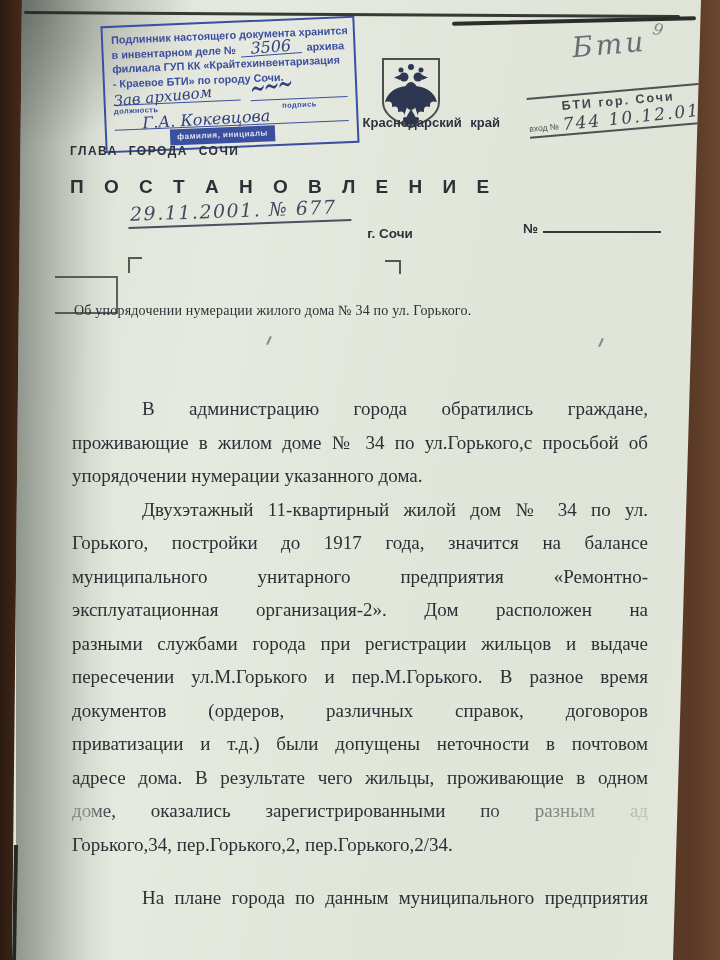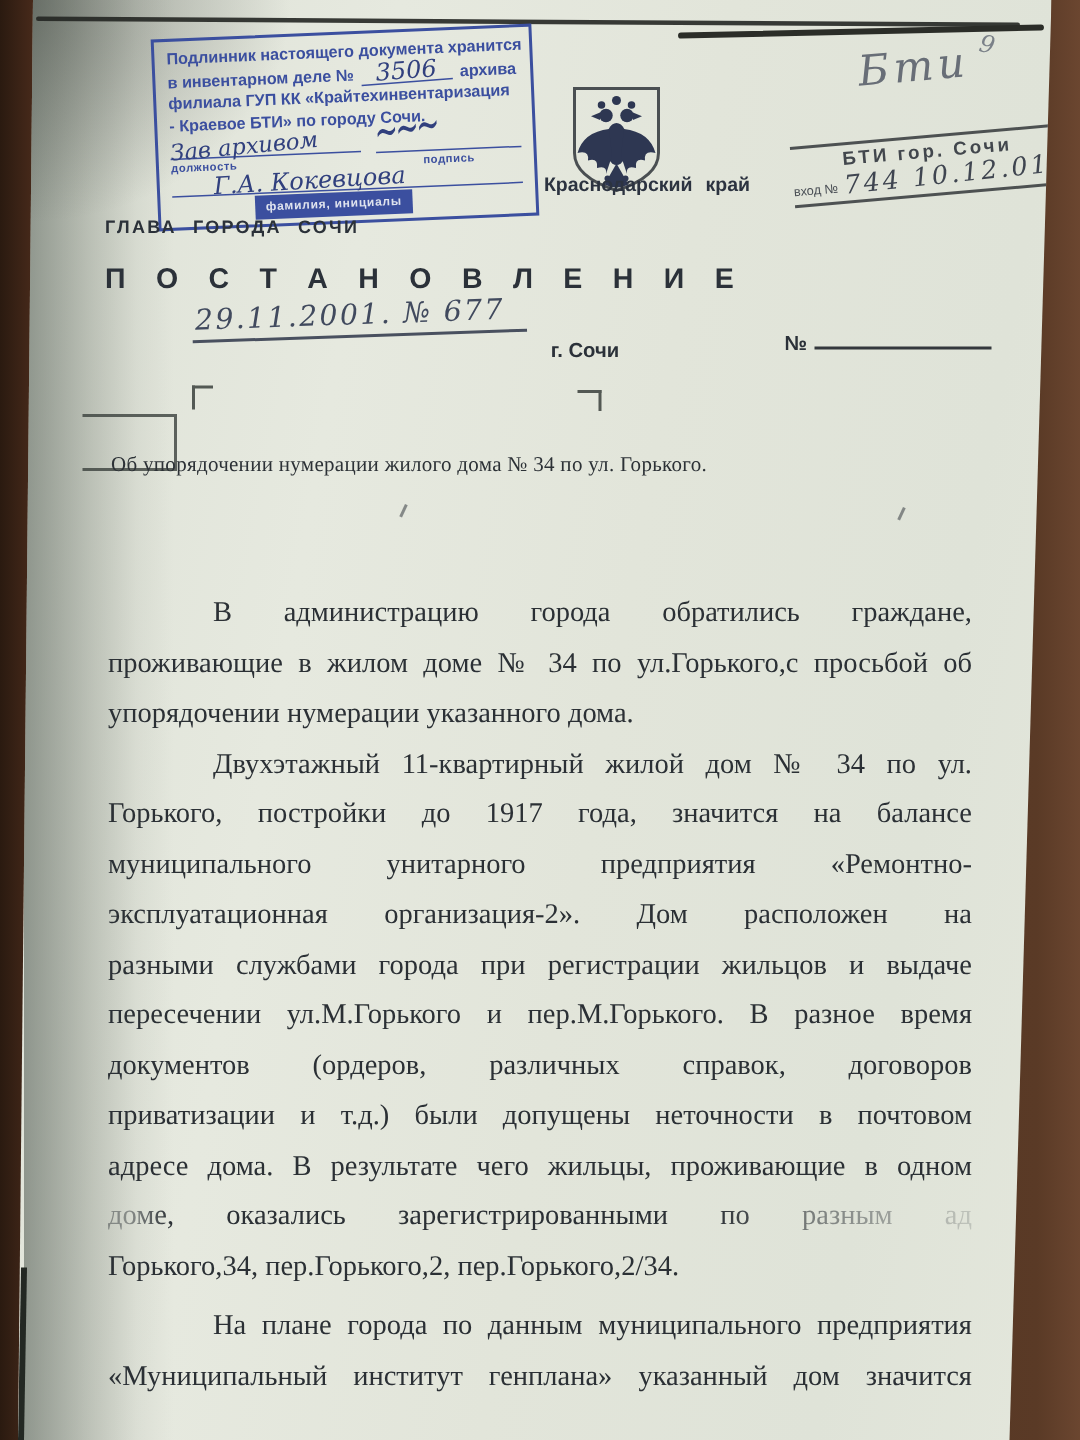--- a/index.html
+++ b/index.html
@@ -93,21 +93,21 @@
     border:2.5px solid #3a403c; border-left:none; opacity:.8; }
   .tick { position:absolute; width:2px; height:9px; background:#454a4f; opacity:.6; transform:rotate(25deg); }
   
   .subject { position:absolute; left:58px; top:303px; width:580px; font-size:14px;
     color:#2c3136; letter-spacing:.2px;margin-left:16px; }
   .body-text { position:absolute; left:72px; top:392px; width:576px; font-size:19px;
     line-height:33.5px; color:#2b3035; }
   .jline { text-align:justify; text-align-last:justify; }
   .lline { text-align:left;font-family:Liberation Serif, serif; }
   .ind { text-indent:70px; }
-  .p3 { margin-top:6px; }
+  .p3 { margin-top:20px; }
   .fade-tail {
     -webkit-mask-image:linear-gradient(90deg,rgba(0,0,0,.45) 0,rgba(0,0,0,.45) 14px,#000 42px,#000 70%,rgba(0,0,0,.55) 82%,rgba(0,0,0,.18) 100%);
     mask-image:linear-gradient(90deg,rgba(0,0,0,.45) 0,rgba(0,0,0,.45) 14px,#000 42px,#000 70%,rgba(0,0,0,.55) 82%,rgba(0,0,0,.18) 100%);
   }
 </style>
 </head>
 <body>
 
 <div id="screen">
   <div class="paper">
@@ -208,18 +208,17 @@
         <div class="jline">разными службами города при регистрации жильцов и выдаче</div>
         <div class="jline">пересечении ул.М.Горького и пер.М.Горького. В разное время</div>
         <div class="jline">документов (ордеров, различных справок, договоров</div>
         <div class="jline">приватизации и т.д.) были допущены неточности в почтовом</div>
         <div class="jline">адресе дома. В результате чего жильцы, проживающие в одном</div>
         <div class="jline fade-tail">доме, оказались зарегистрированными по разным ад</div>
         <div class="lline">Горького,34, пер.Горького,2, пер.Горького,2/34.</div>
       </div>
       <div class="p3">
         <div class="jline ind">На плане города по данным муниципального предприятия</div>
-        <div class="jline">«Муниципальный институт генплана» указанный дом значится</div>
       </div>
     </div>
 
   </div>
 </div>
 
 </body></html>

